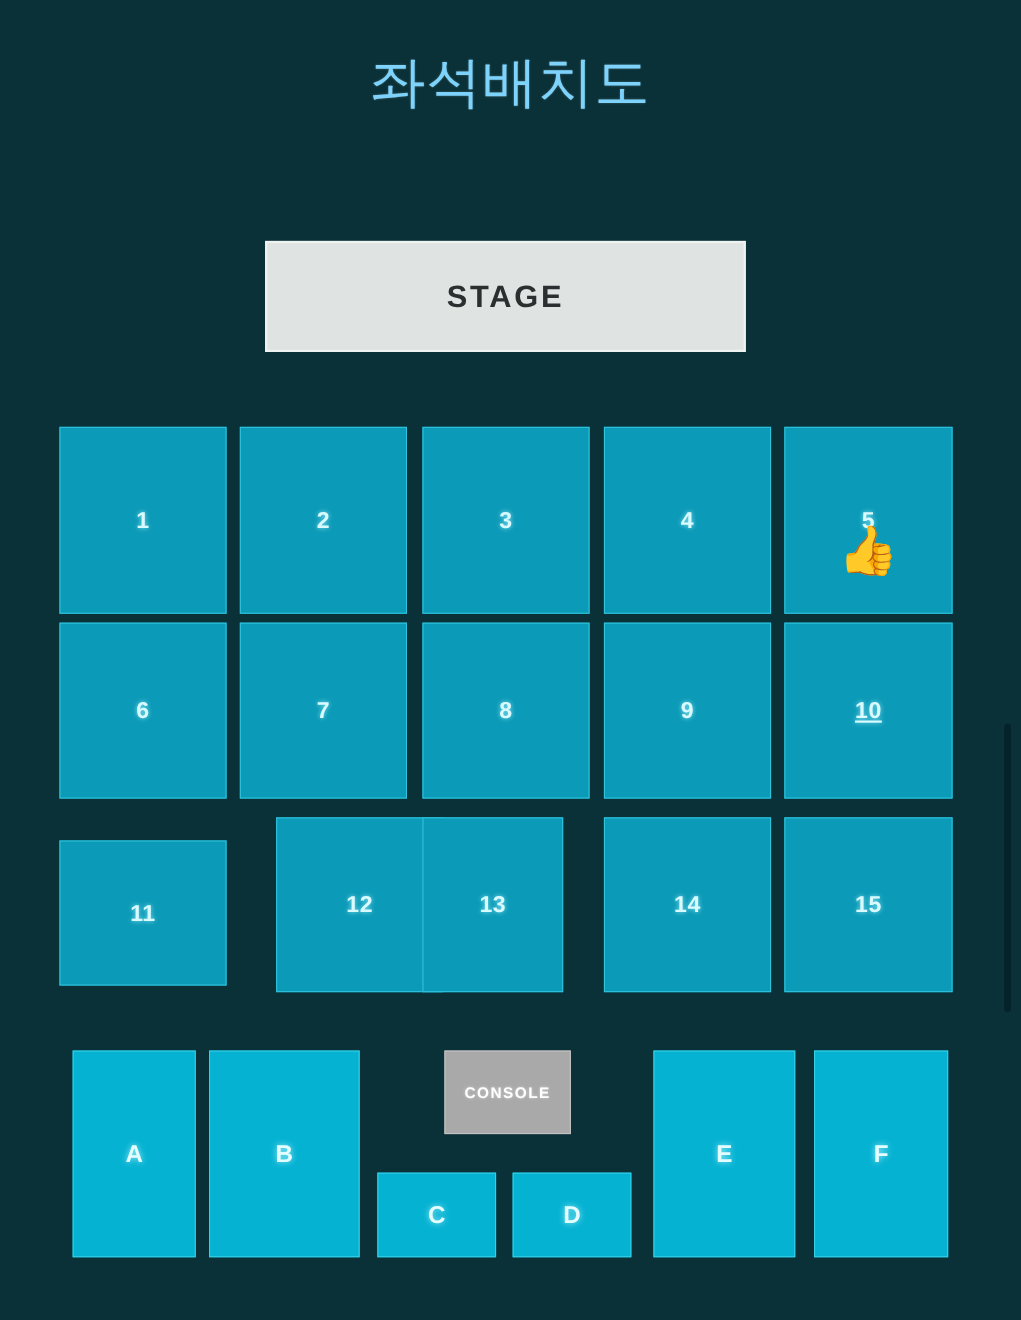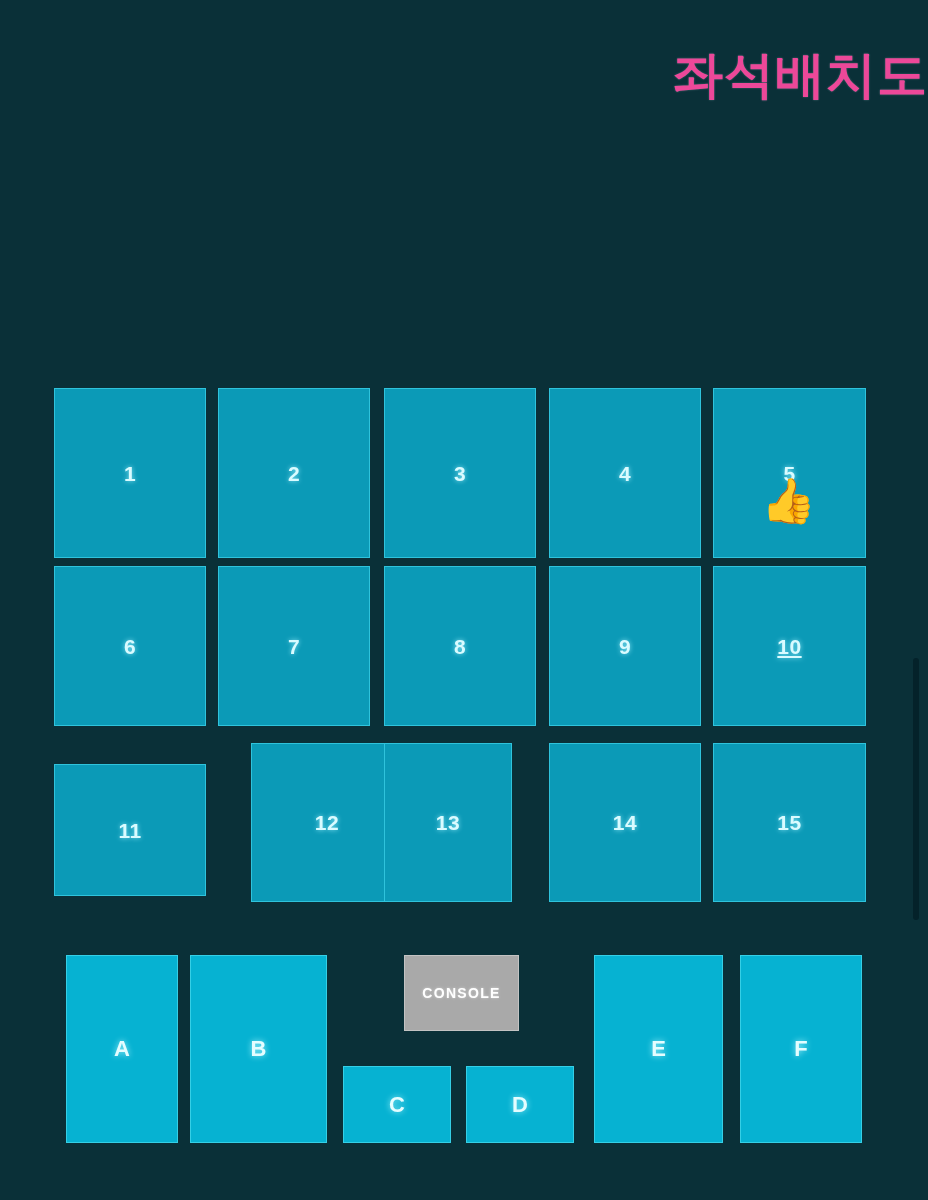--- a/index.html
+++ b/index.html
@@ -13,24 +13,24 @@
     position:relative;
     width:928px; height:1200px;
     background:#0a3038;
   }
 
   
   #page-title {
     position:absolute;
     left:0; top:48px;
     width:928px;
-    text-align:right;
-    color:#ec4899;
+    text-align:center;
+    color:#7dd3fc;
     font-size:50px;
-    font-weight:700;
+    font-weight:400;
     letter-spacing:1px;
     line-height:1.1;
     text-shadow:0 0 2px rgba(200,230,230,.35);
   }
 
   
   #stage {
     position:absolute;
     left:241px; top:219px;
     width:437px; height:101px;
@@ -121,20 +121,23 @@
     border-radius:3px;
   }
 </style>
 </head>
 <body>
 
 <div id="root">
 
   <div id="page-title">좌석배치도</div>
 
+  <div id="stage">
+    <span class="stage-label">STAGE</span>
+  </div>
 
   <div class="seat-block" style="left:54px;  top:388px; width:152px; height:170px;">
     <div class="seat-inner">
       <span>1</span>
     </div>
   </div>
   <div class="seat-block" style="left:218px; top:388px; width:152px; height:170px;">
     <div class="seat-inner">
       <span>2</span>
     </div>

